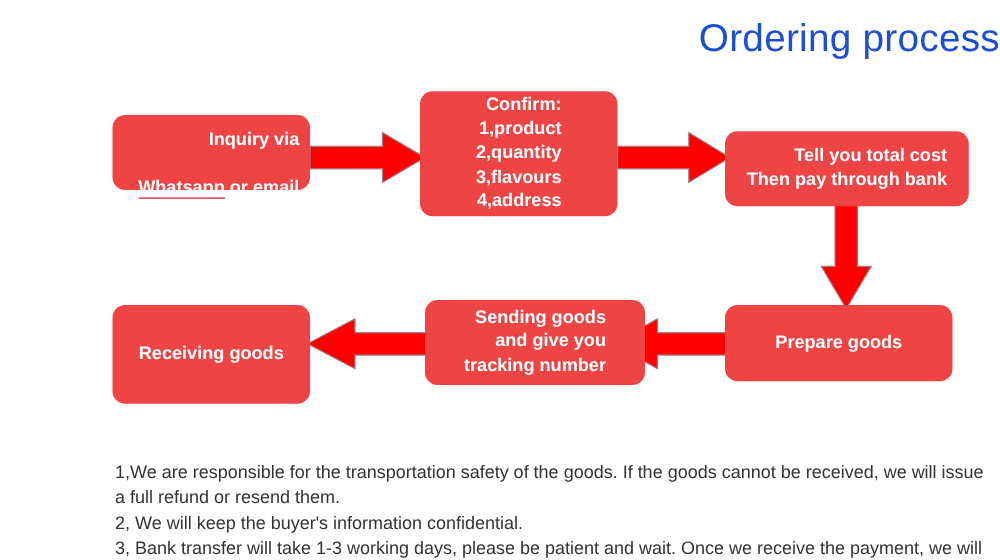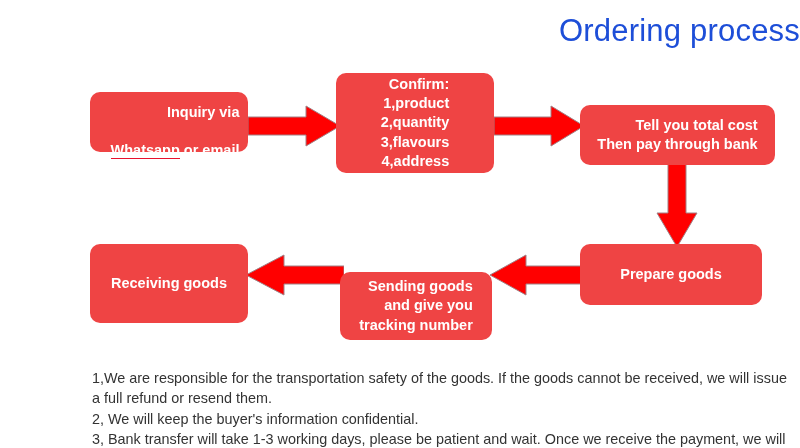--- a/index.html
+++ b/index.html
@@ -48,21 +48,21 @@
     z-index: 3;
   }
   .box .lines {
     white-space: pre-line;
   }
 
   .box-inquiry        { left: 90px;  top: 92px;  width: 158px; height: 60px; padding-left: 20px; }
   .box-confirm        { left: 336px; top: 73px;  width: 158px; height: 100px; }
   .box-cost           { left: 580px; top: 92px;  width: 195px; height: 60px; margin-top: 13px; }
   .box-prepare        { left: 580px; top: 244px; width: 182px; height: 61px; }
-  .box-sending        { left: 340px; top: 240px; width: 152px; height: 68px; margin-top: 32px; }
+  .box-sending        { left: 340px; top: 240px; width: 176px; height: 68px; }
   .box-receiving      { left: 90px;  top: 244px; width: 158px; height: 79px; }
 
   
   .misspelled {
     border-bottom: 1.6px solid #E8112D;
     padding-bottom: 0px;
   }
 
   
   .arrow {

